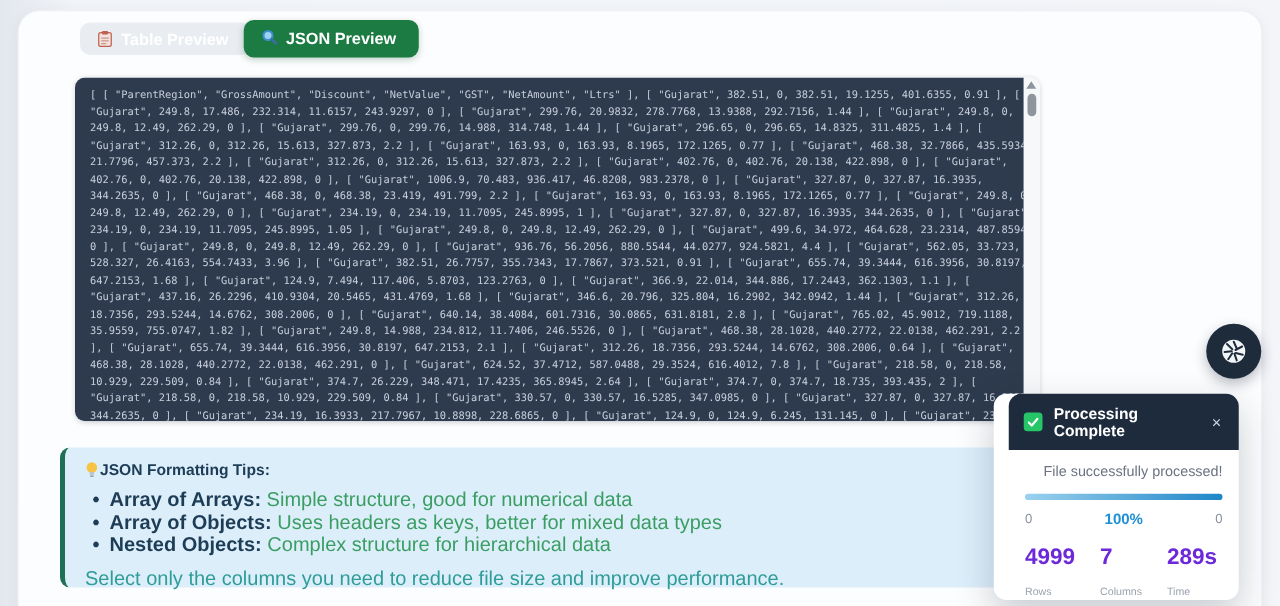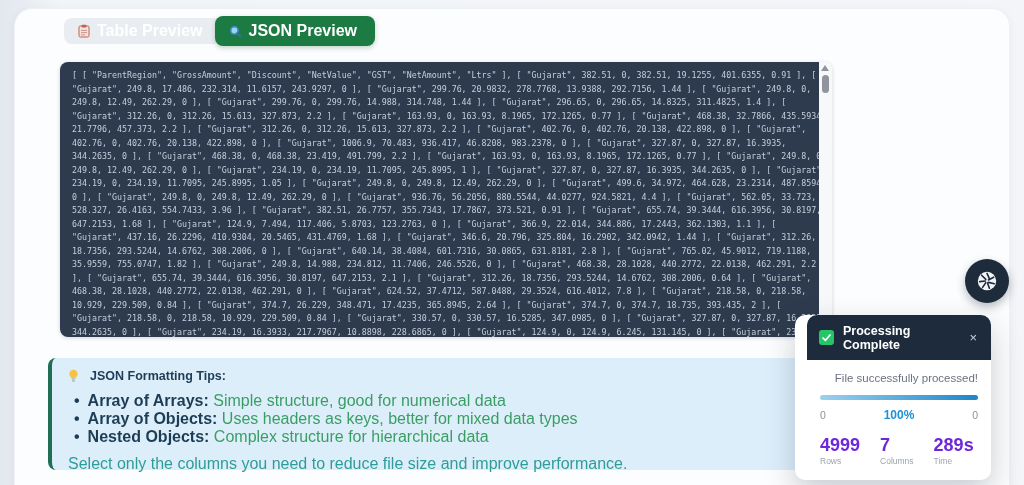--- a/index.html
+++ b/index.html
@@ -7,22 +7,22 @@
     font-family:"Liberation Sans", sans-serif;
     background:linear-gradient(90deg,#e3e7ee 0px,#f1f4f8 60px,#f3f5f9 100%); }
   .page { position:relative; width:1024px; height:485px; }
 
   .card { position:absolute; left:14px; top:8px; width:996px; height:500px;
     background:#fcfdfe; border:1px solid #eef0f4; border-radius:18px;
     box-shadow:0 2px 10px rgba(30,40,60,.05); }
 
   
   .tabbar { position:absolute; left:64px; top:16px; height:30px; display:flex; align-items:center; }
-  .tab { display:flex; align-items:center; gap:7px; border-radius:8px;
-    font-size:16px; font-weight:700; cursor:pointer; white-space:nowrap; }
+  .tab { display:flex; align-items:flex-start; gap:7px; border-radius:8px;
+    font-size:13px; font-weight:700; cursor:pointer; white-space:nowrap; }
   .tab-inactive { background:#e9edf2; color:#ffffff; padding:6px 18px 6px 14px; height:26px; }
   .tab-active { background:#1b7b43; color:#ffffff; padding:7px 18px 7px 14px; height:30px;
     box-shadow:0 2px 5px rgba(20,90,50,.25); margin-left:-6px; }
 
   
   .codewrap { position:absolute; left:60px; top:62px; width:772px; height:275px;
     border-radius:8px; overflow:hidden; display:flex;
     box-shadow:0 1px 4px rgba(20,30,50,.18); background:#fafbfd; }
   .code { flex:1 1 auto; background:#2e3b4e; padding:7px 4px 0 12px; overflow:hidden; }
   .cl { font-family:"DejaVu Sans Mono", monospace; font-size:8.3px; line-height:13.5px;
@@ -31,21 +31,21 @@
   .sbarrow { position:absolute; top:3px; left:2px; width:0; height:0;
     border-left:4.5px solid transparent; border-right:4.5px solid transparent;
     border-bottom:6px solid #8f959c; }
   .sbthumb { position:absolute; top:13px; left:3px; width:7px; height:18px;
     border-radius:4px; background:#8f959c; }
 
   
   .tips { position:absolute; left:48px; top:358px; width:937px; height:112px;
     background:#ddeefb; border-left:4px solid #1f6f54; border-radius:8px;
     padding:11px 18px 10px 16px; }
-  .tips-title { display:flex; align-items:center; gap:11px;
+  .tips-title { display:flex; align-items:center; gap:1px;
     color:#1d3c55; font-weight:700; font-size:12.5px; }
   .tips ul { list-style:none; margin:9px 0 0 6px; }
   .tips li { font-size:16px; line-height:18px; color:#3a9e63; }
   .tips li::before { content:"•"; color:#1d3c55; font-weight:700; margin-right:8px; }
   .tips li b { color:#1d3c55; }
   .tips-footer { margin-top:9px; font-size:16px; color:#2e9c98; }
 
   
   .toast { position:absolute; left:795px; top:315px; width:196px; height:165px;
     background:#ffffff; border-radius:10px; box-shadow:0 12px 30px rgba(20,30,50,.22); z-index:5;padding-left:12px; }
@@ -57,21 +57,21 @@
   .toast-close { color:#cbd5e0; font-size:13px; cursor:pointer; line-height:1; padding:2px; }
   .toast-body { padding:12px 13px 0 13px; }
   .toast-msg { font-size:11.5px; color:#6b7280;text-align:right; }
   .pbar { margin:11px 0 8px 0; height:5px; border-radius:3px;
     background:linear-gradient(90deg,#9bd1ee,#1e86c8); }
   .prow { display:flex; justify-content:space-between; align-items:center; }
   .prow .pend { font-size:10.5px; color:#8a929c; }
   .prow .pmid { font-size:12px; color:#1e90d6; font-weight:600; }
   .stats { display:flex; gap:20px; margin-top:13px; }
   .stat-val { font-size:18px; font-weight:700; color:#6d28d9; }
-  .stat-lbl { font-size:8.5px; color:#9ca3af; margin-top:0; }
+  .stat-lbl { font-size:8.5px; color:#9ca3af; margin-top:12px; }
 
   
   .fab { position:absolute; left:965px; top:259px; width:44px; height:44px; border-radius:50%;
     background:#1e2b3b; box-shadow:0 4px 10px rgba(20,30,50,.3);
     display:flex; align-items:center; justify-content:center; cursor:pointer; z-index:4; }
 
   .icon { display:inline-flex; align-items:center; justify-content:center; }
 </style>
 </head>
 <body>

